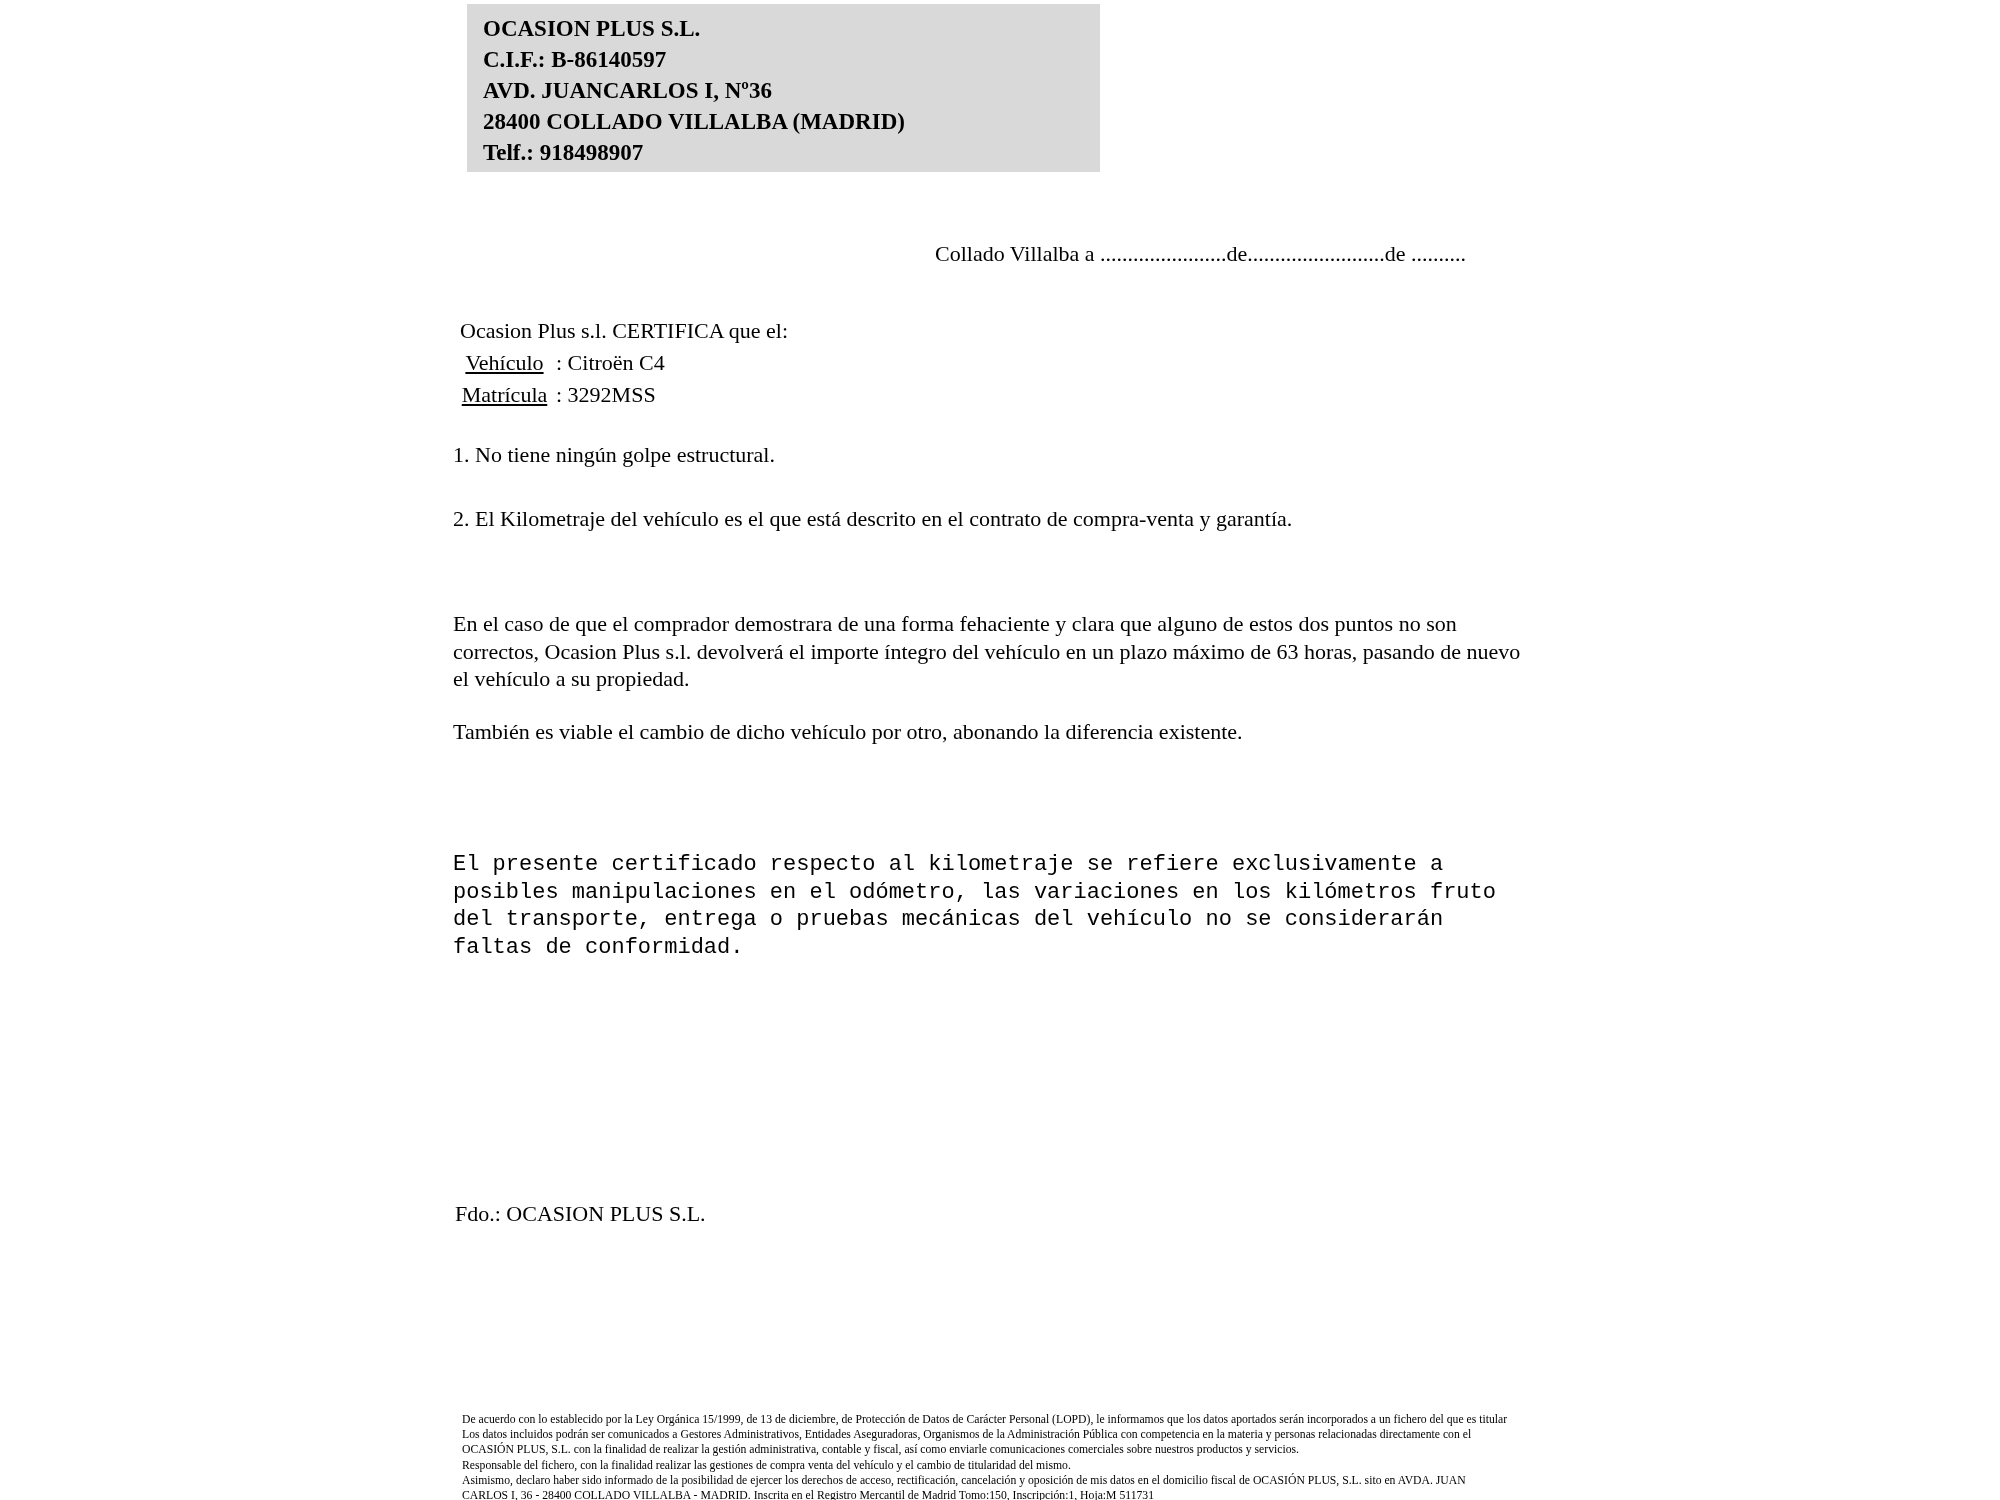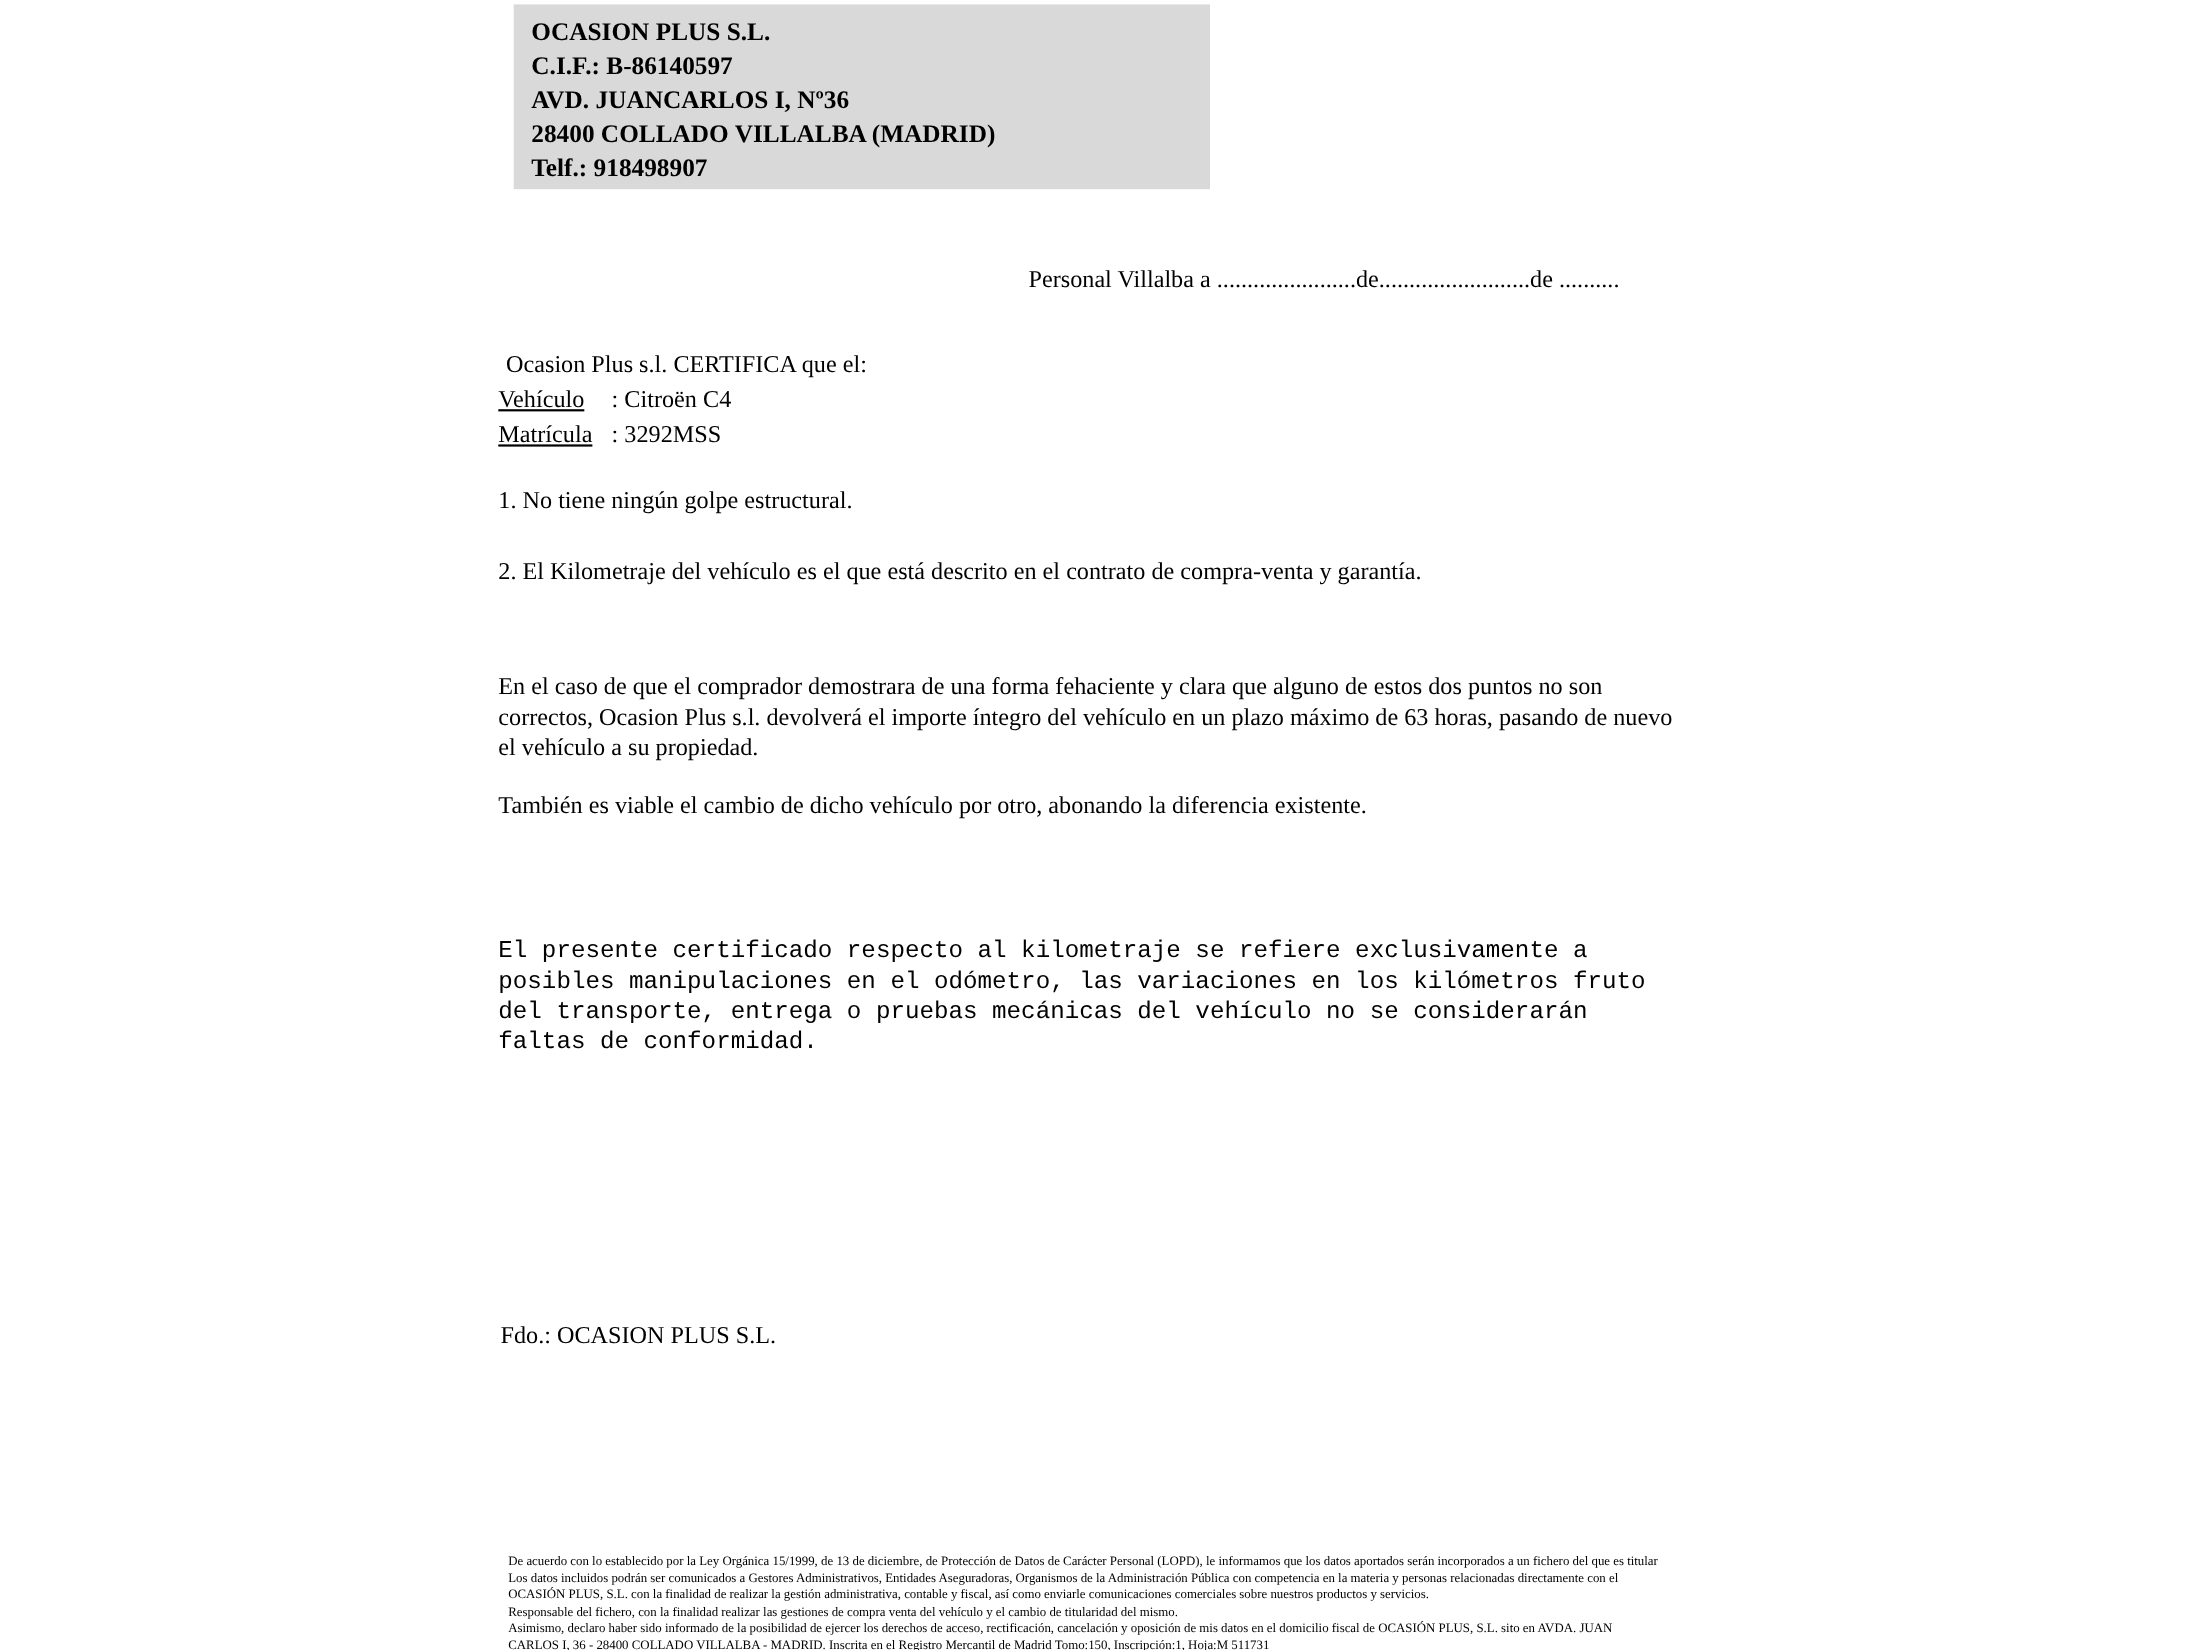--- a/index.html
+++ b/index.html
@@ -36,21 +36,21 @@
     white-space: nowrap;
   }
   .cert-block {
     position: absolute;
     left: 453px;
     top: 305px;
     font-size: 22px;
   }
   .cert-block .intro { margin-left: 7px; line-height: 32px; margin-top: 10px; }
   .cert-block .frow { line-height: 32px; }
-  .cert-block .flabel { display: inline-block; width: 103px; }
+  .cert-block .flabel { display: inline-block; width: 103px; text-align: center; }
   .cert-block .flabel u { text-decoration: underline; }
   .item {
     position: absolute;
     left: 453px;
     font-size: 22px;
     white-space: nowrap;
   }
   .item-1 { top: 430px; margin-top: 12px; }
   .item-2 { top: 506px; }
   .para {
@@ -88,21 +88,21 @@
 <div class="page">
 
   <div class="header-box" style="background: rgb(217, 217, 217); padding-left: 16px;">
     <div class="hline">OCASION PLUS S.L.</div>
     <div class="hline">C.I.F.: B-86140597</div>
     <div class="hline">AVD. JUANCARLOS I, Nº36</div>
     <div class="hline">28400 COLLADO VILLALBA (MADRID)</div>
     <div class="hline">Telf.: 918498907</div>
   </div>
 
-  <div class="date-line">Personal Villalba a .......................de.........................de ..........</div>
+  <div class="date-line">Collado Villalba a .......................de.........................de ..........</div>
 
   <div class="cert-block">
     <div class="intro">Ocasion Plus s.l. CERTIFICA que el:</div>
     <div class="frow">
       <span class="flabel"><u>Vehículo</u></span><span>: Citroën C4</span>
     </div>
     <div class="frow">
       <span class="flabel"><u>Matrícula</u></span><span>: 3292MSS</span>
     </div>
   </div>

